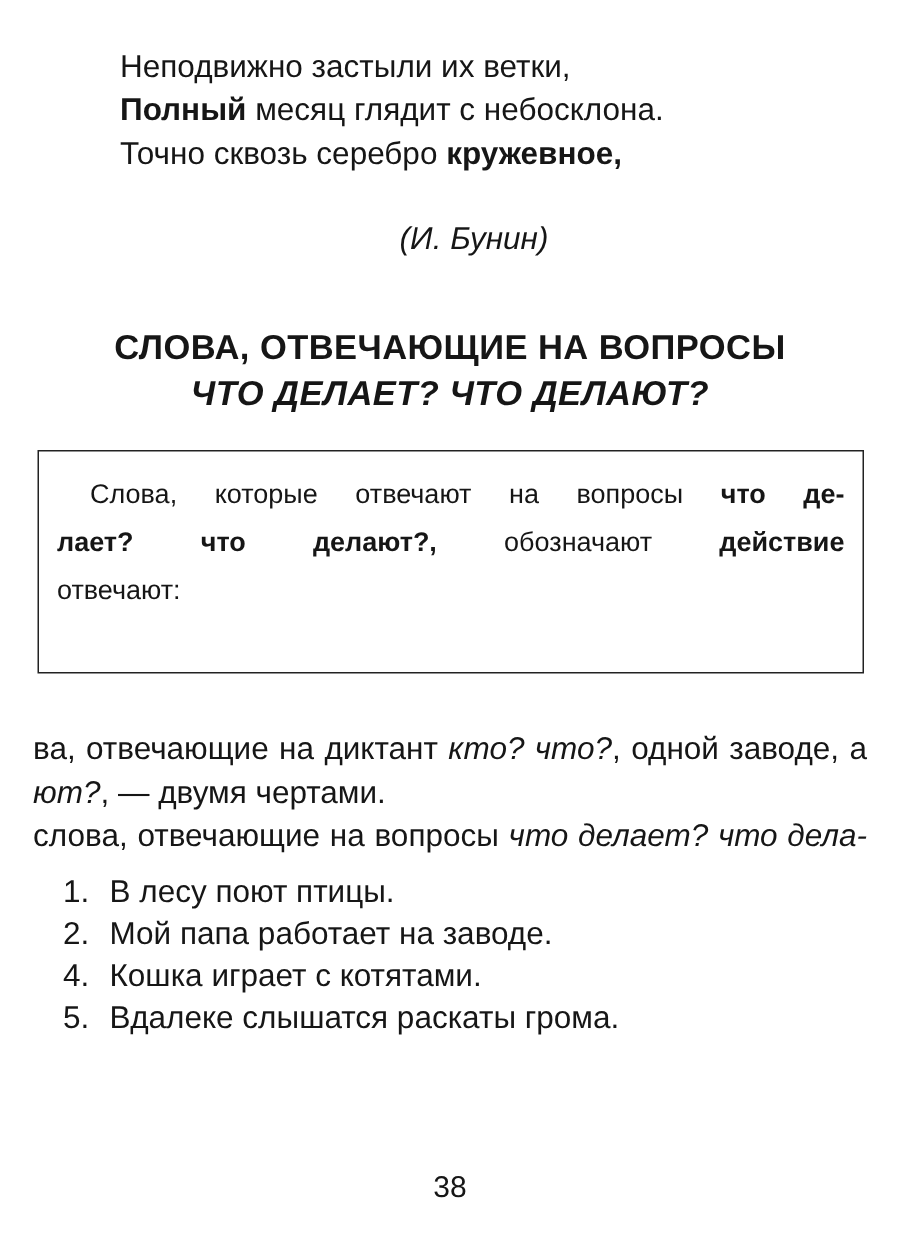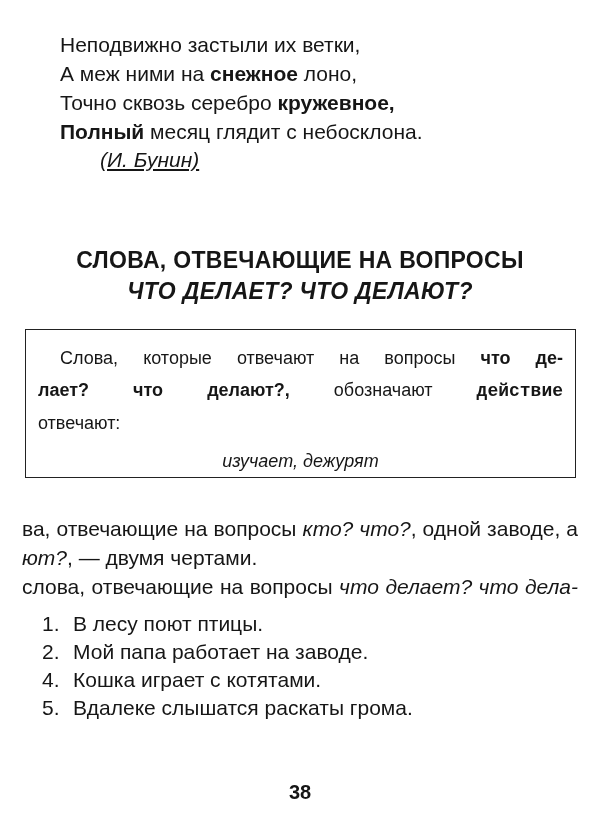--- a/index.html
+++ b/index.html
@@ -17,33 +17,32 @@
   .line { white-space: nowrap; }
   .j { 
     white-space: normal;
     text-align: justify;
     text-align-last: justify;
   }
   .ind { text-indent: 30px; }
 
   
   .poem {
-    margin: 30px 0 0 60px;
+    margin: 30px 0 0 80px;
     width: 400px;
   }
   .attribution {
     width: 400px;
     margin: 100px 0 0 100px;
     position: absolute;
     top: 145px;
-    left: 0;
+    left: 16px;
     margin: 0 0 0 100px;
-    text-align: left;
+    text-align: center;
     font-style: italic;
-    text-decoration: underline;
   }
 
   
   .heading {
     margin-top: 99px;
     text-align: center;
     font-weight: bold;
     font-size: 23px;
     line-height: 31px;
     letter-spacing: 0.3px;
@@ -81,50 +80,47 @@
   .num { display: inline-block; min-width: 31px; }
 
   
   .page-number {
     position: absolute;
     left: 0;
     bottom: 22px;
     width: 600px;
     text-align: center;
     font-size: 20px;
-    font-weight: bold;
   }
 </style>
 </head>
 <body>
 
 <div class="poem">
     <div class="line"><span>Неподвижно застыли их ветки,</span></div>
-    <div class="line"><span>А меж ними на </span><span style="font-weight: 700;">снежное</span><span> лоно,</span></div>
+    <div class="line"><span style="font-weight: 700;">Полный</span><span> месяц глядит с небосклона.</span></div>
     <div class="line"><span>Точно сквозь серебро </span><span style="font-weight: 700;">кружевное,</span></div>
-    <div class="line"><span style="font-weight: 700;">Полный</span><span> месяц глядит с небосклона.</span></div>
   </div>
 <div class="attribution">(И. Бунин)</div>
 
 <div class="heading">
   <div class="l1">СЛОВА, ОТВЕЧАЮЩИЕ НА ВОПРОСЫ</div>
   <div class="l2">ЧТО ДЕЛАЕТ? ЧТО ДЕЛАЮТ?</div>
 </div>
 
 <div class="rule-box">
   <div>
       <div class="line j ind"><span>Слова, которые отвечают на вопросы </span><span style="font-weight: 700;">что де-</span></div>
-      <div class="line j"><span style="font-weight: 700;">лает? что делают?,</span><span> обозначают </span><span style="font-weight: 700; font-family: Liberation Mono, monospace;">действие</span></div>
+      <div class="line j"><span style="font-weight: 700;">лает? что делают?,</span><span> обозначают </span><span style="font-weight: 700;">действие</span></div>
       <div class="line"><span>отвечают:</span></div>
     </div>
-  <div class="rule-example">изучает, дежурят</div>
 </div>
 
 <div class="exercise">
-    <div class="line j"><span>ва, отвечающие на вопросы </span><span style="font-style: italic;">кто? что?</span><span>, одной заводе, а</span></div>
+    <div class="line j"><span>ва, отвечающие на диктант </span><span style="font-style: italic;">кто? что?</span><span>, одной заводе, а</span></div>
     <div class="line"><span style="font-style: italic;">ют?</span><span>, — двумя чертами.</span></div>
     <div class="line j"><span>слова, отвечающие на вопросы </span><span style="font-style: italic;">что делает? что дела-</span></div>
   </div>
 
 <div class="sentences">
     <div class="sentence"><span class="num">1.</span><span>В лесу поют птицы.</span></div>
     <div class="sentence"><span class="num">2.</span><span>Мой папа работает на заводе.</span></div>
     <div class="sentence"><span class="num">4.</span><span>Кошка играет с котятами.</span></div>
     <div class="sentence"><span class="num">5.</span><span>Вдалеке слышатся раскаты грома.</span></div>
   </div>

